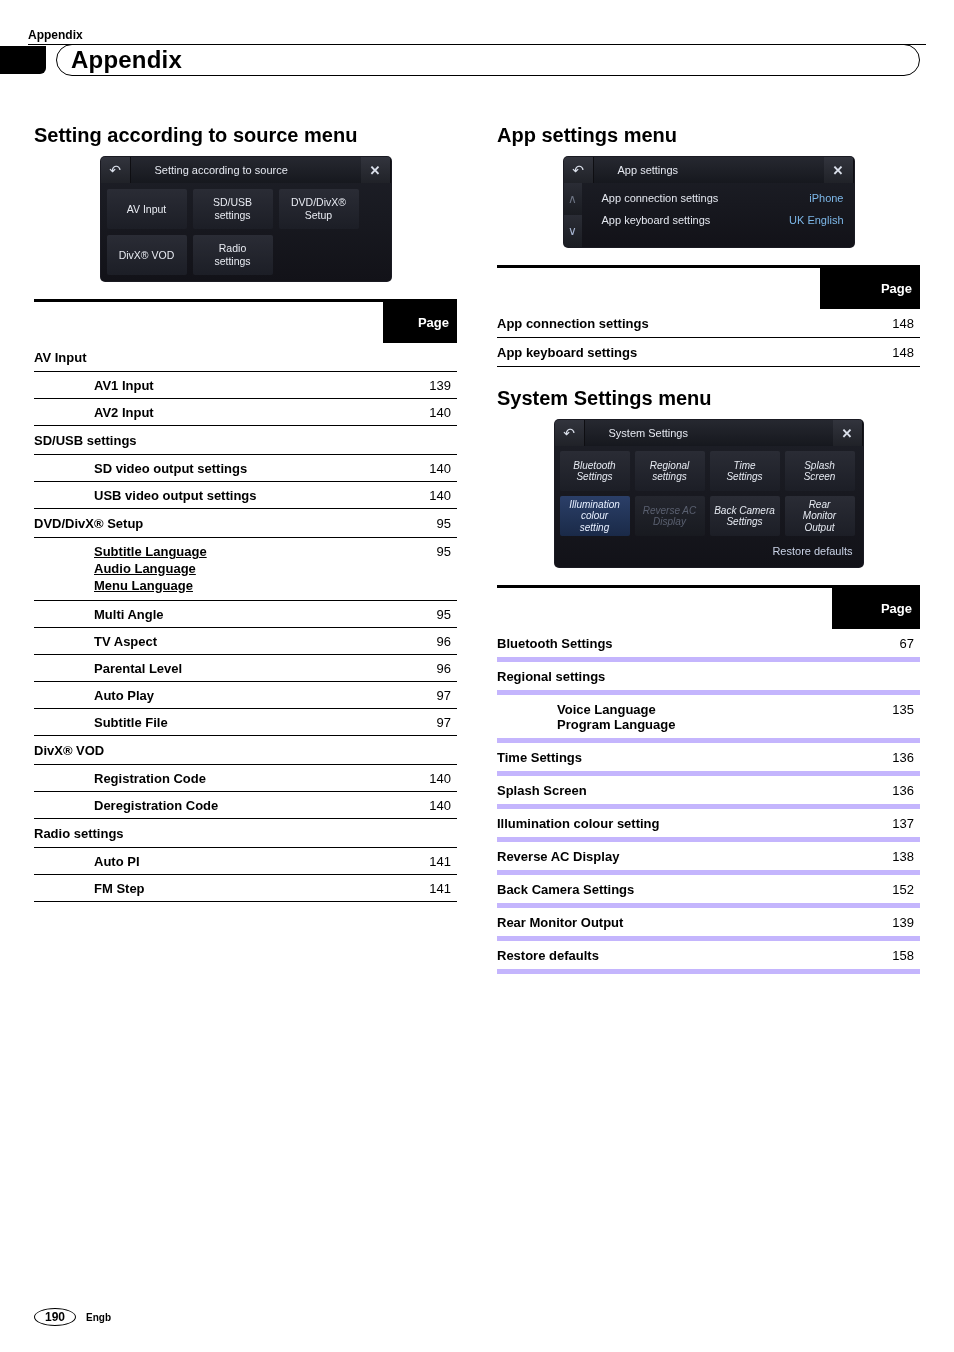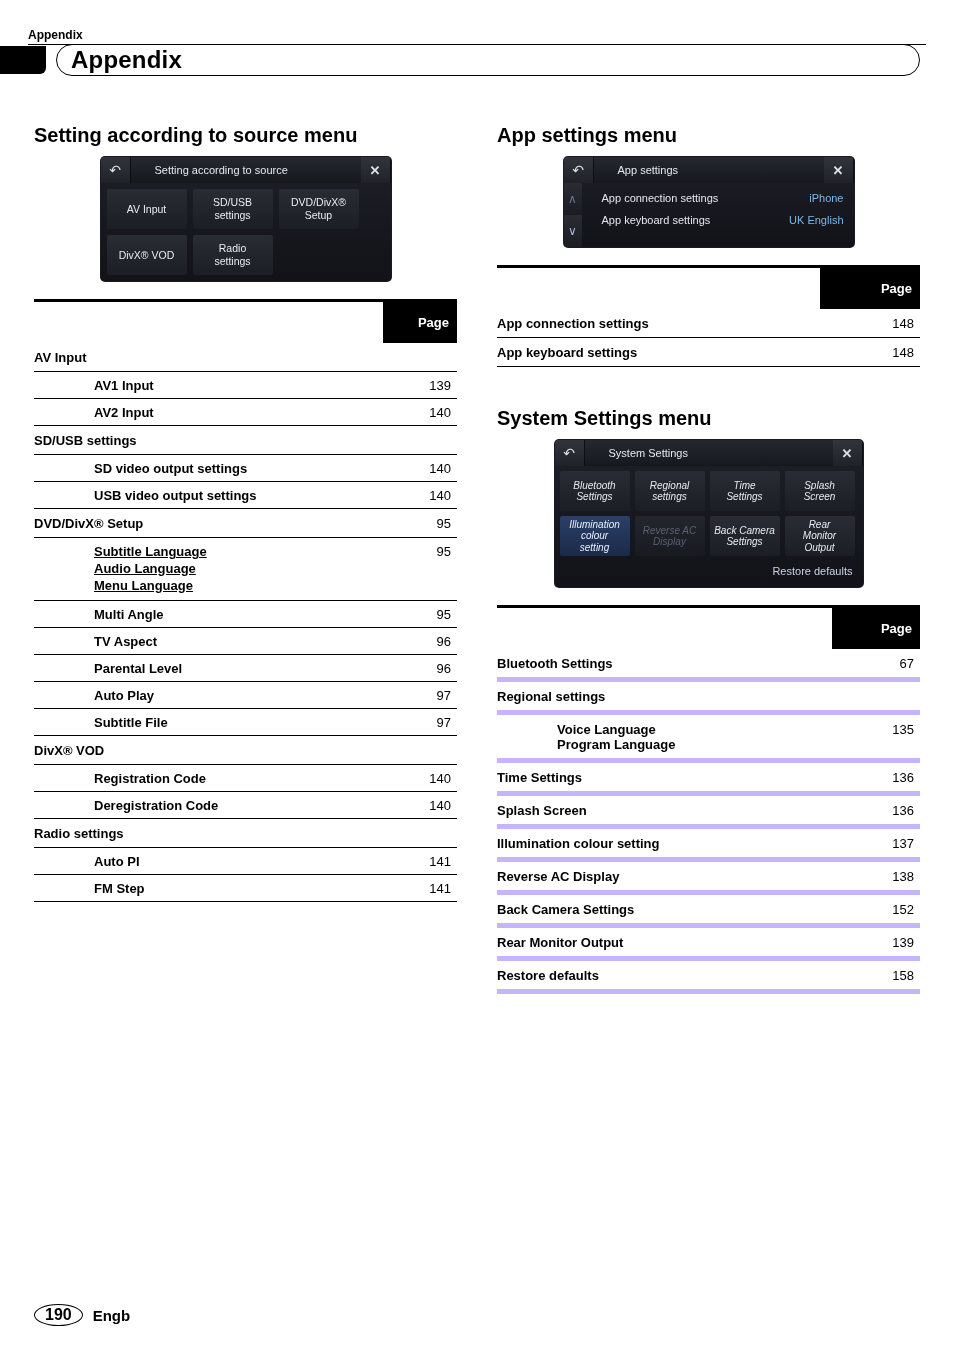--- a/index.html
+++ b/index.html
@@ -65,22 +65,22 @@
 
   
   table.idx2 { width: 100%; border-collapse: collapse; font-size: 13px; }
   table.idx2 td { vertical-align: top; }
   .row2 td { padding: 7px 0 6px 0; border-bottom: 5px solid #c4b5fd; }
   .row2 td.lbl { font-weight: bold; }
   .row2 td.pg  { text-align: right; padding-right: 6px; }
   .row2-sub td.lbl { padding-left: 60px; }
 
   .footer { position: absolute; bottom: 26px; left: 34px; display: flex; align-items: center; gap: 10px; }
-  .page-oval { border: 1.5px solid #000; border-radius: 50%; padding: 1px 10px; font-weight: 900; font-size: 16px; }
-  .lang { font-size: 15px; font-weight: bold; text-align: center; }
+  .page-oval { border: 1.5px solid #000; border-radius: 50%; padding: 1px 10px; font-weight: 900; font-size: 12px; }
+  .lang { font-size: 10px; font-weight: bold; text-align: center; }
 </style>
 </head>
 <body>
 
 <div class="page">
 
   <div class="running-header">Appendix</div>
   <hr class="hr-thin">
   <div class="chapter-bar">
     <div class="chapter-tab"></div>
@@ -239,21 +239,21 @@
               <td class="lbl" style="font-weight:bold;padding:7px 0 6px 0;border-bottom:1px solid #000;">App connection settings</td>
               <td class="pg" style="text-align:right;padding:7px 6px 6px 0;border-bottom:1px solid #000;">148</td>
             </tr>
             <tr class="row2">
               <td class="lbl" style="font-weight:bold;padding:7px 0 6px 0;border-bottom:1px solid #000;">App keyboard settings</td>
               <td class="pg" style="text-align:right;padding:7px 6px 6px 0;border-bottom:1px solid #000;">148</td>
             </tr>
           </tbody>
       </table>
 
-      <div class="section-title" style="margin-top:40px;">System Settings menu</div>
+      <div class="section-title" style="margin-top:20px;">System Settings menu</div>
 
       <div class="device-panel dp-system">
         <div class="dp-header">
           <div class="dp-btn dp-back">↶</div>
           <div class="dp-title">System Settings</div>
           <div class="dp-btn dp-close">✕</div>
         </div>
         <div class="dp-sys-grid" id="sys-tiles">
             <div class="dp-sys-tile sys-norm">Bluetooth<br>Settings</div>
             <div class="dp-sys-tile sys-norm">Regional<br>settings</div>

